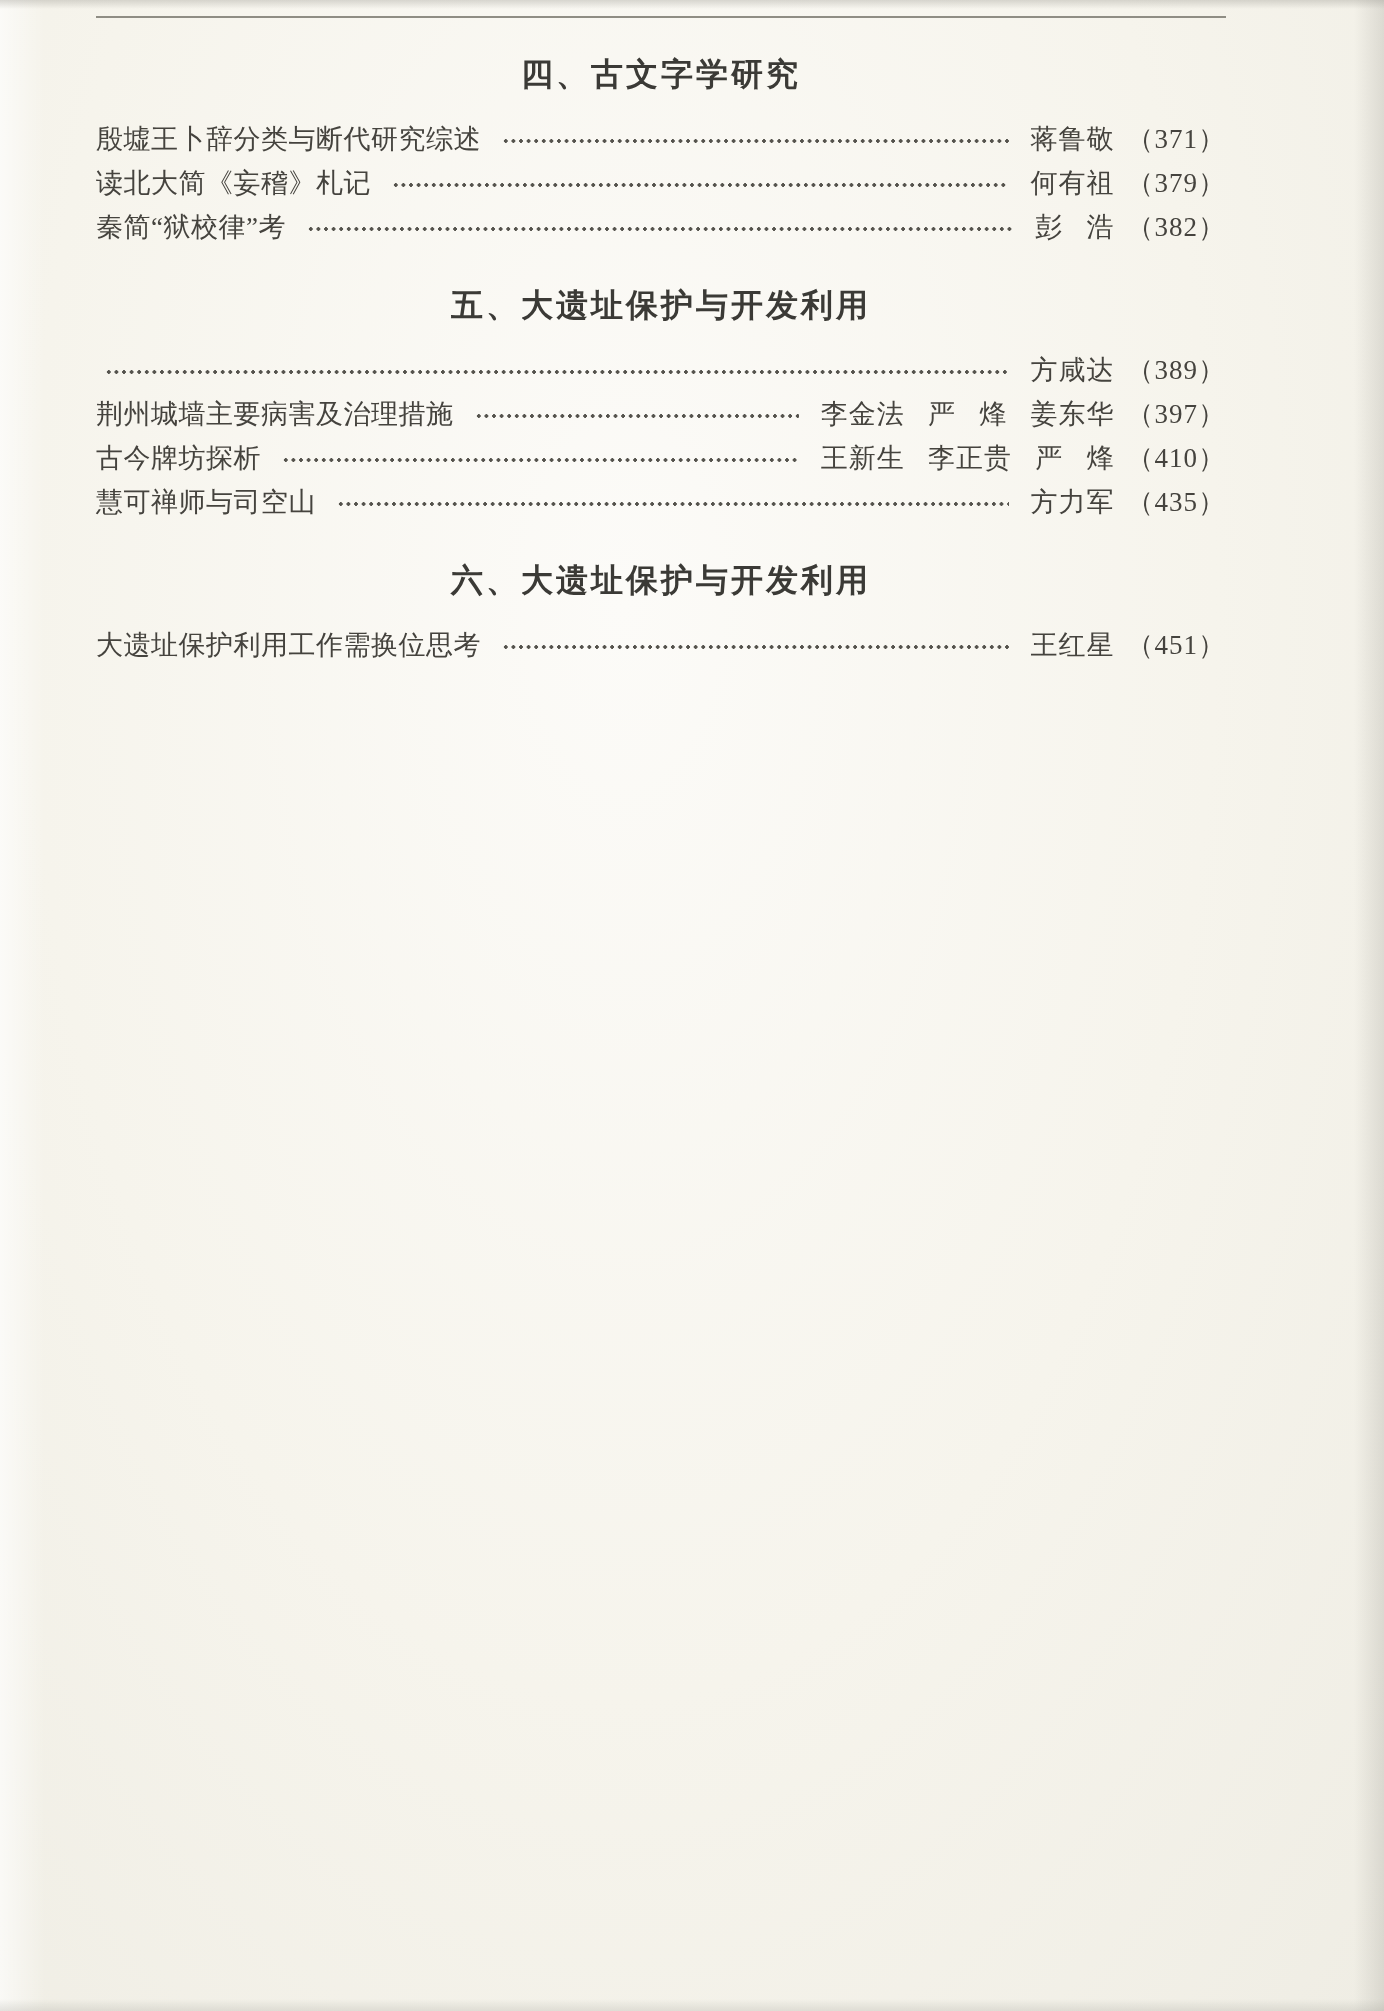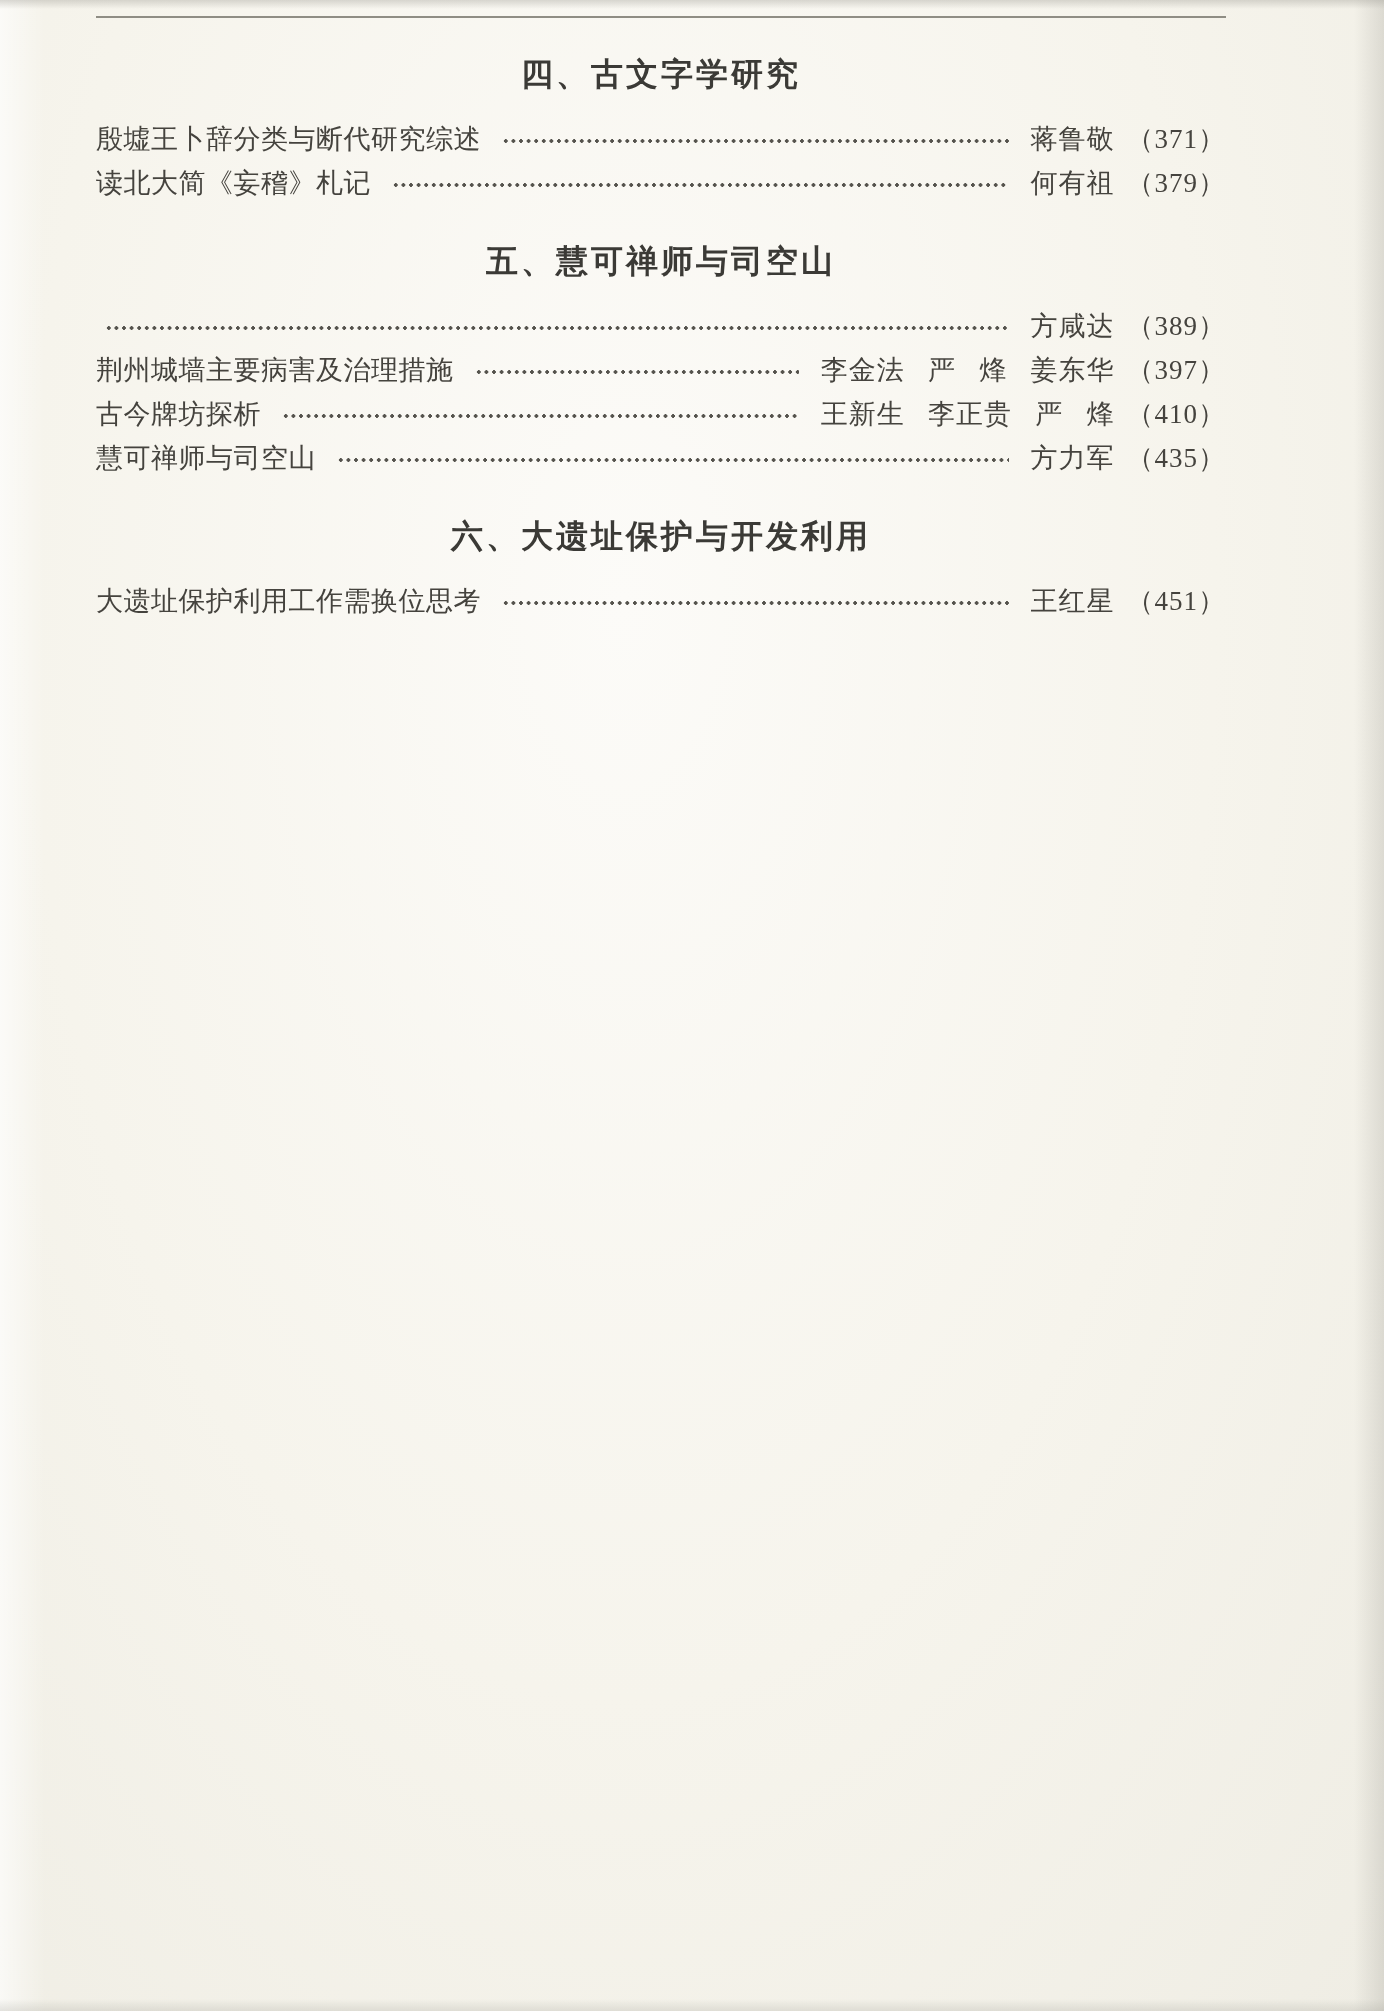--- a/index.html
+++ b/index.html
@@ -66,25 +66,31 @@
     <span class="pageno">（371）</span>
   </div>
 
   <div class="toc-entry">
     <span class="title">读北大简《妄稽》札记</span>
     <span class="leader"></span>
     <span class="authors">何有祖</span>
     <span class="pageno">（379）</span>
   </div>
 
+  <div class="toc-entry">
+    <span class="title">秦简“狱校律”考</span>
+    <span class="leader"></span>
+    <span class="authors">彭   浩</span>
+    <span class="pageno">（382）</span>
+  </div>
 </div>
   </section>
 
   <section class="toc-section">
-    <h2 class="section-heading">五、慧可禅师与司空山</h2>
+    <h2 class="section-heading">五、大遗址保护与开发利用</h2>
     <div class="entries">
   <div class="toc-entry">
     <span class="leader"></span>
     <span class="authors">方咸达</span>
     <span class="pageno">（389）</span>
   </div>
 
   <div class="toc-entry">
     <span class="title">荆州城墙主要病害及治理措施</span>
     <span class="leader"></span>

